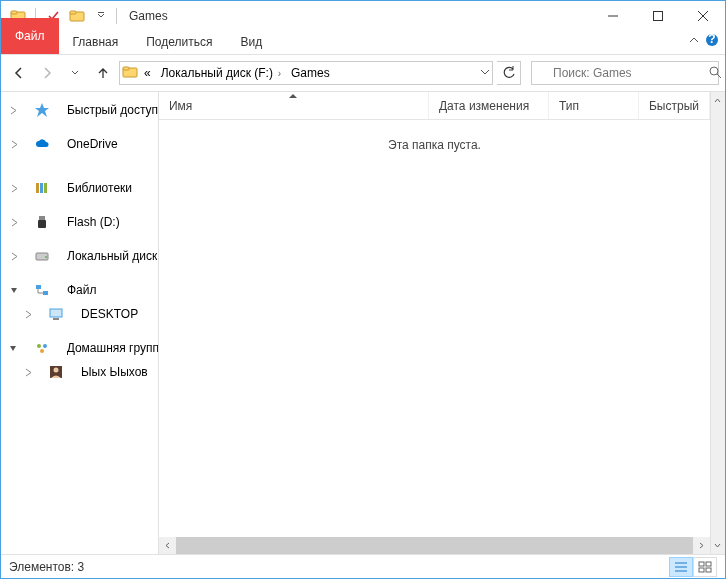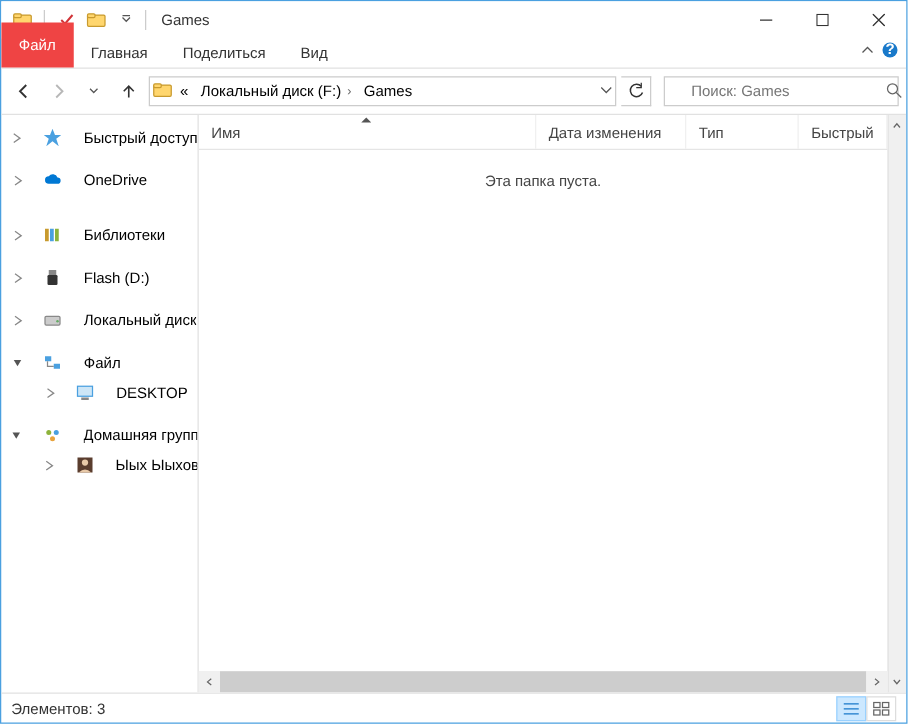--- a/index.html
+++ b/index.html
@@ -24,21 +24,21 @@
 .refresh { width: 24px; height: 24px; border: 1px solid #ccc; border-left:none; display:flex; align-items:center; justify-content:center;}
 .search { width: 188px; height: 24px; border: 1px solid #ccc; margin-left: 6px; display: flex; align-items: center; padding: 0 21px; }
 .search input { border: none; outline: none; flex: 1; font-size: 12px; color: #555; background: transparent; }
 .main { flex: 1; display: flex; border-top: 1px solid #e1e1e1; overflow:hidden;}
 .tree { width: 180px; border-right: 1px solid #e1e1e1; padding: 6px 0; overflow-y: auto; }
 .tree .node { display: flex; align-items: center; height: 24px; padding-left: 6px; gap: 12px; }
 .tree .node.selected { background: #cce8ff; }
 .tree .node .exp { width: 14px; height: 14px; display:flex; align-items:center; justify-content:center; color:#888;}
 .tree .node .ic { width: 18px; height: 18px; display:flex; align-items:center; justify-content:center;}
 .tree .node .lbl { margin-left: 4px; white-space: nowrap; overflow:hidden;}
-.tree .indent1 { padding-left: 32px; }
+.tree .indent1 { padding-left: 20px; }
 .content { flex: 1; display: flex; flex-direction: column; }
 .colhead { height: 28px; border-bottom: 1px solid #e5e5e5; display: flex; color: #444; }
 .colhead .col { padding: 0 10px; border-right: 1px solid #f0f0f0; height: 100%; display:flex; align-items:center; position:relative;}
 .colhead .col.sort::after { content:""; position:absolute; top:2px; left:50%; transform:translateX(-50%); border-left:4px solid transparent; border-right:4px solid transparent; border-bottom:4px solid #555;}
 .empty { flex:1; display:flex; justify-content:center; padding-top:18px; color:#444;}
 .hscroll { height:17px; background:#f0f0f0; position:relative;}
 .hscroll .btn { position:absolute; top:0; width:17px; height:17px; background:#f0f0f0; display:flex; align-items:center; justify-content:center;}
 .hscroll .btn.l{left:0;} .hscroll .btn.r{right:0;}
 .hscroll .thumb{position:absolute; left:17px; right:17px; top:0; bottom:0; background:#cdcdcd;}
 .status { height: 24px; border-top: 1px solid #e1e1e1; display: flex; align-items: center; padding: 0 8px; color:#333;}

